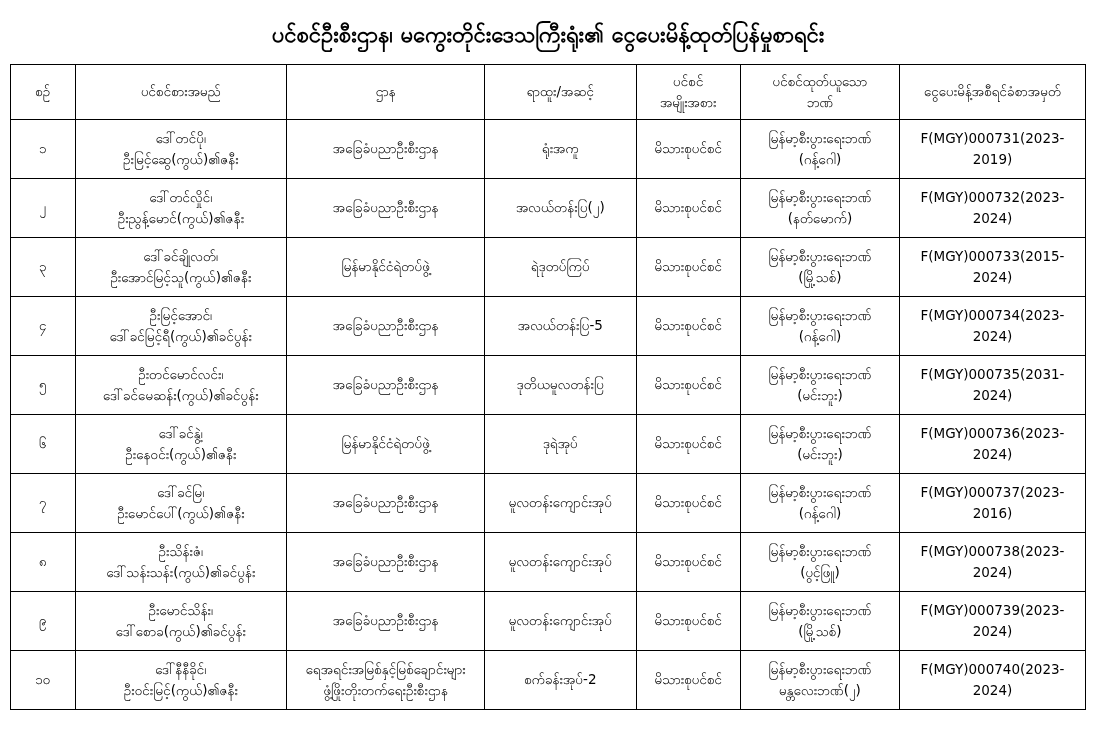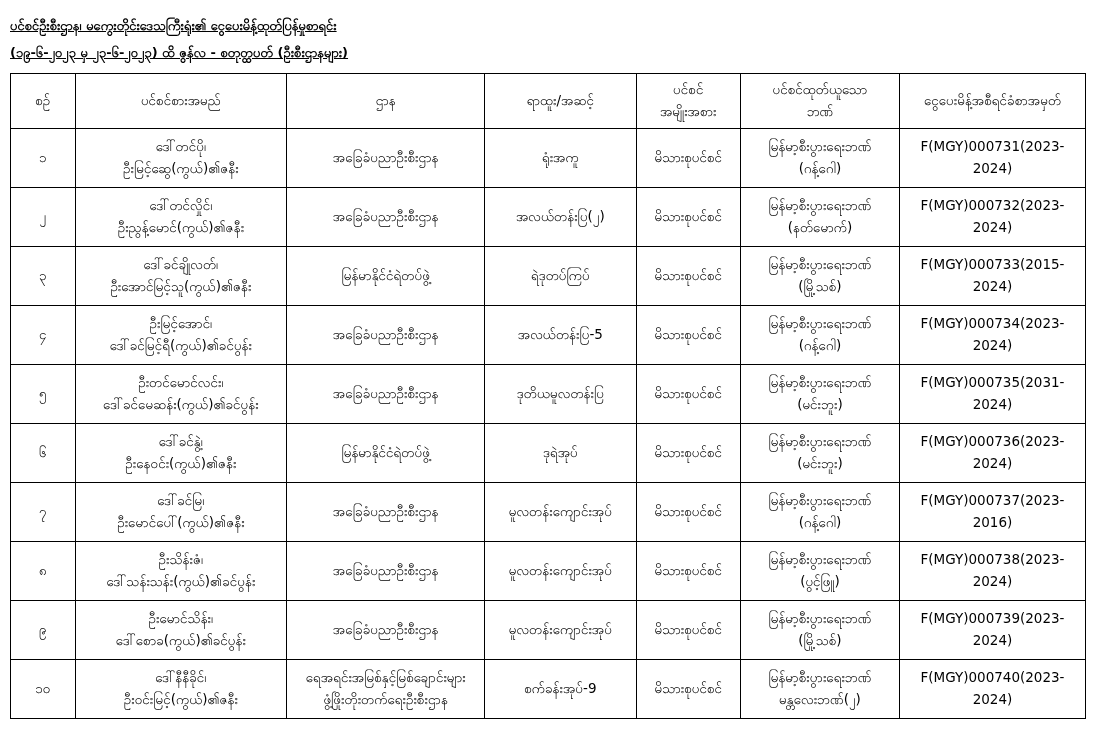--- a/index.html
+++ b/index.html
@@ -11,26 +11,25 @@
   }
   .page {
     width: 1096px;
     height: 744px;
     box-sizing: border-box;
     padding: 10px 10px 0 10px;
     background: #ffffff;
     overflow: hidden;
   }
   .title-block {
-    text-align: left;
+    text-align: center;
     font-weight: bold;
-    font-size: 13px;
+    font-size: 22px;
     line-height: 2.1;
     margin: 2px 0 6px 0;
-    text-decoration: underline;
   }
   .title-line { white-space: pre-line; }
   table.doc-table {
     width: 100%;
     border-collapse: collapse;
     table-layout: fixed;
   }
   table.doc-table th, table.doc-table td {
     border: 1.6px solid #000000;
     text-align: center;
@@ -54,21 +53,20 @@
     white-space: normal;
     letter-spacing: 0px;
   }
 </style>
 </head>
 <body>
 
 <div class="page">
   <div class="title-block">
     <div class="title-line">ပင်စင်ဦးစီးဌာန၊ မကွေးတိုင်းဒေသကြီးရုံး၏ ငွေပေးမိန့်ထုတ်ပြန်မှုစာရင်း</div>
-    <div class="title-line">(၁၉-၆-၂၀၂၃ မှ ၂၃-၆-၂၀၂၃) ထိ ဇွန်လ - စတုတ္ထပတ် (ဦးစီးဌာနများ)</div>
   </div>
 
   <table class="doc-table">
     <colgroup>
       <col style="width:6.0%">
       <col style="width:19.7%">
       <col style="width:18.4%">
       <col style="width:14.1%">
       <col style="width:9.7%">
       <col style="width:14.8%">
@@ -90,21 +88,21 @@
     <tbody>
   <tr>
     <td class="col-no">၁</td>
     <td class="col-name">ဒေါ်တင်ပို၊
 ဦးမြင့်ဆွေ(ကွယ်)၏ဇနီး</td>
     <td class="col-dept">အခြေခံပညာဦးစီးဌာန</td>
     <td class="col-pos">ရုံးအကူ</td>
     <td class="col-type">မိသားစုပင်စင်</td>
     <td class="col-bank">မြန်မာ့စီးပွားရေးဘဏ်
 (ဂန့်ဂေါ)</td>
-    <td class="col-payno">F(MGY)000731(2023-2024)</td>
+    <td class="col-payno">F(MGY)000731(2023-2019)</td>
   </tr>
 
   <tr>
     <td class="col-no">၂</td>
     <td class="col-name">ဒေါ်တင်လှိုင်၊
 ဦးညွန့်မောင်(ကွယ်)၏ဇနီး</td>
     <td class="col-dept">အခြေခံပညာဦးစီးဌာန</td>
     <td class="col-pos">အလယ်တန်းပြ(၂)</td>
     <td class="col-type">မိသားစုပင်စင်</td>
     <td class="col-bank">မြန်မာ့စီးပွားရေးဘဏ်
@@ -195,21 +193,21 @@
 (မြို့သစ်)</td>
     <td class="col-payno">F(MGY)000739(2023-2024)</td>
   </tr>
 
   <tr>
     <td class="col-no">၁၀</td>
     <td class="col-name">ဒေါ်နီနီခိုင်၊
 ဦးဝင်းမြင့်(ကွယ်)၏ဇနီး</td>
     <td class="col-dept">ရေအရင်းအမြစ်နှင့်မြစ်ချောင်းများ
 ဖွံ့ဖြိုးတိုးတက်ရေးဦးစီးဌာန</td>
-    <td class="col-pos">စက်ခန်းအုပ်-9</td>
+    <td class="col-pos">စက်ခန်းအုပ်-2</td>
     <td class="col-type">မိသားစုပင်စင်</td>
     <td class="col-bank">မြန်မာ့စီးပွားရေးဘဏ်
 မန္တလေးဘဏ်(၂)</td>
     <td class="col-payno">F(MGY)000740(2023-2024)</td>
   </tr>
 </tbody>
   </table>
 </div>
 
 </body></html>

